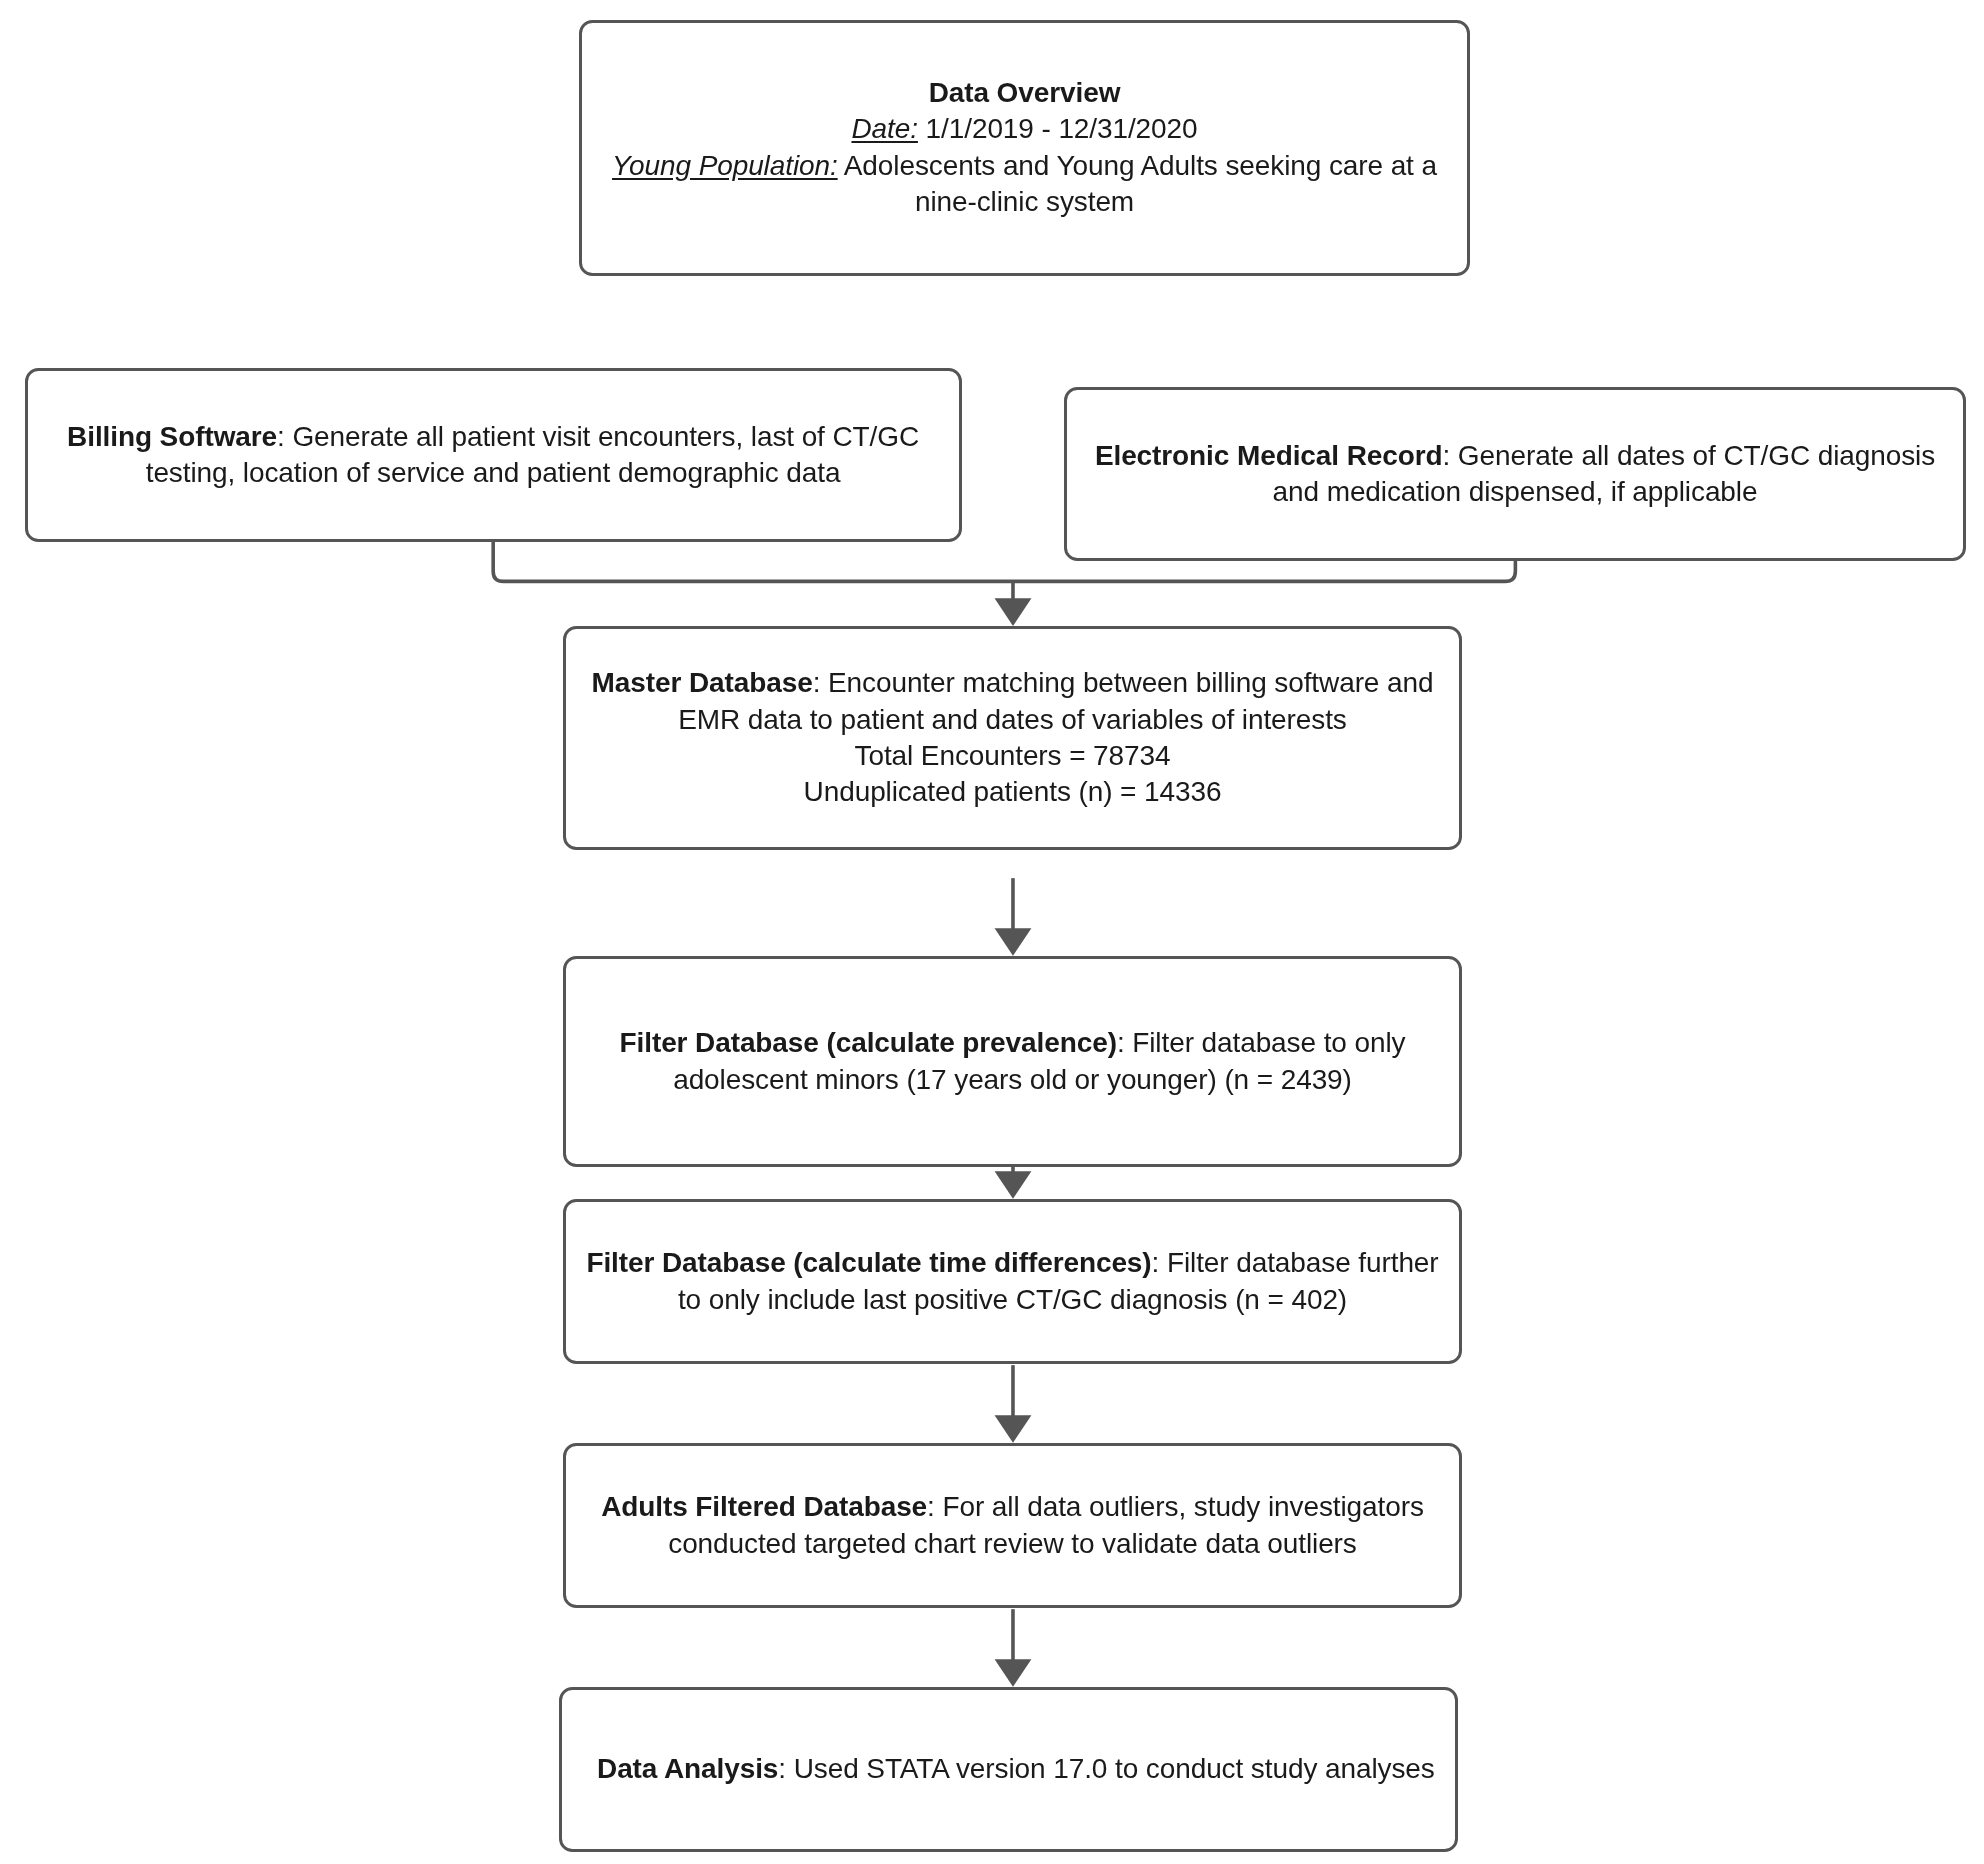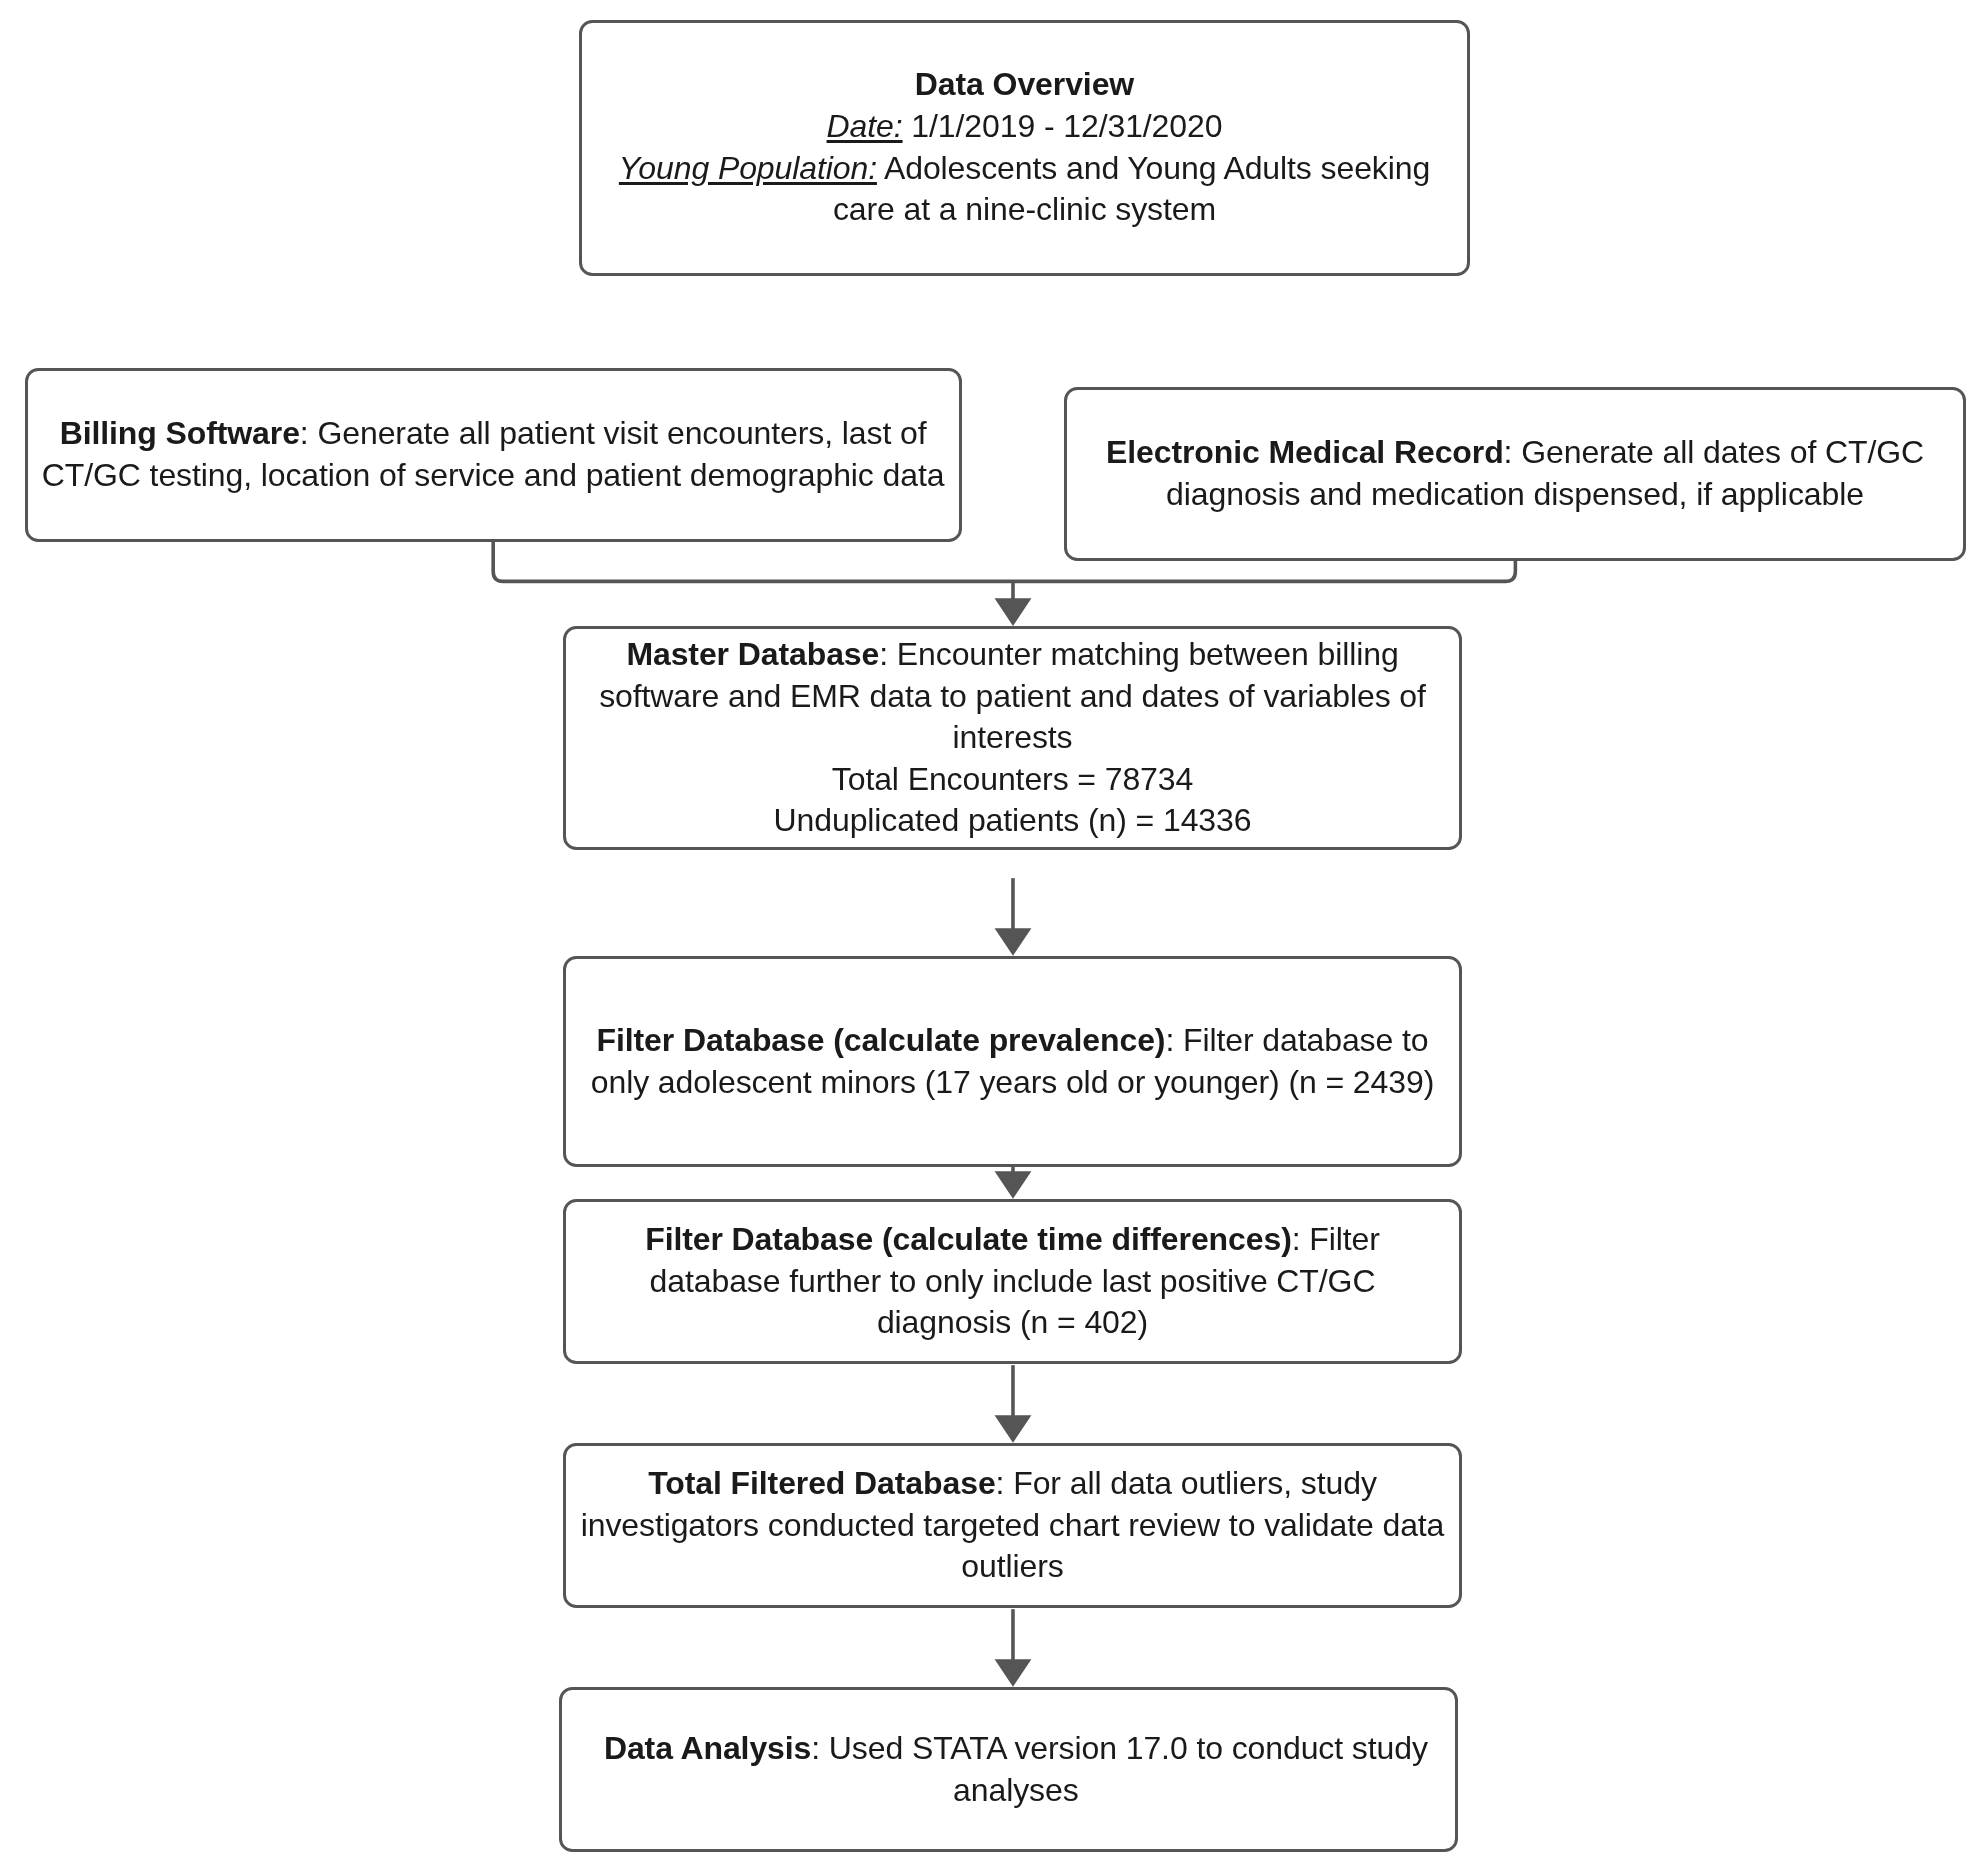--- a/index.html
+++ b/index.html
@@ -26,21 +26,21 @@
     border: 3.6px solid #555555;
     border-radius: 13.3px;
     display: flex;
     align-items: center;
     justify-content: center;
     text-align: center;
     padding: 7.2px 13.3px;
     z-index: 3;
   }
   .node .txt {
-    font-size: 32px;
+    font-size: 28px;
     line-height: 1.30;
     letter-spacing: -0.1px;
     color: #1a1a1a;
     width: 100%;
   }
   .node .txt b { font-weight: bold; }
   .node .txt u { text-decoration: underline; text-underline-offset: 3.1px; font-style: italic; }
   .ttl {
     font-weight: bold;
   }
@@ -138,21 +138,21 @@
   </div>
 
   <div class="node" id="node-timediff">
     <div class="txt">
       <b>Filter Database (calculate time differences)</b><span>: Filter database further to only include last positive CT/GC diagnosis (n = 402)</span>
     </div>
   </div>
 
   <div class="node" id="node-clean">
     <div class="txt">
-      <b>Total Filtered Database</b><span>: For all data outliers, study investigators conducted targeted chart review to validate data outliers</span>
+      <b>Adults Filtered Database</b><span>: For all data outliers, study investigators conducted targeted chart review to validate data outliers</span>
     </div>
   </div>
 
   <div class="node" id="node-analysis">
     <div class="txt">
       <b>Data Analysis</b><span>: Used STATA version 17.0 to conduct study analyses</span>
     </div>
   </div>
 
 </div>

